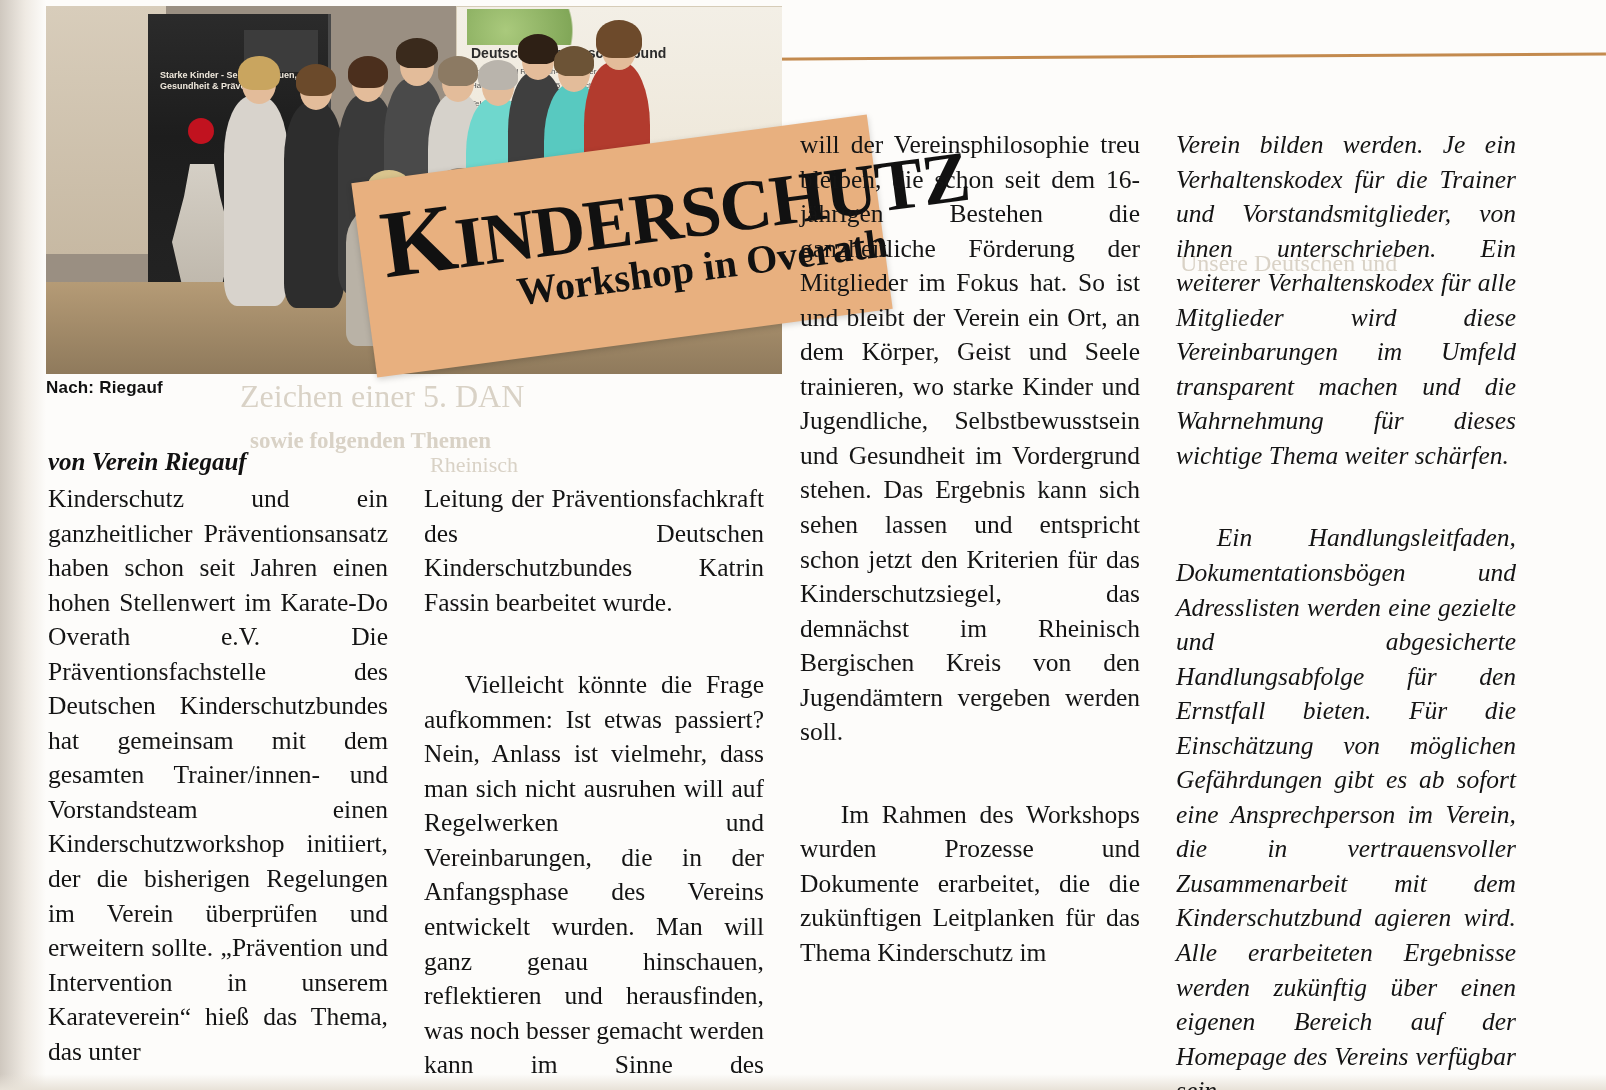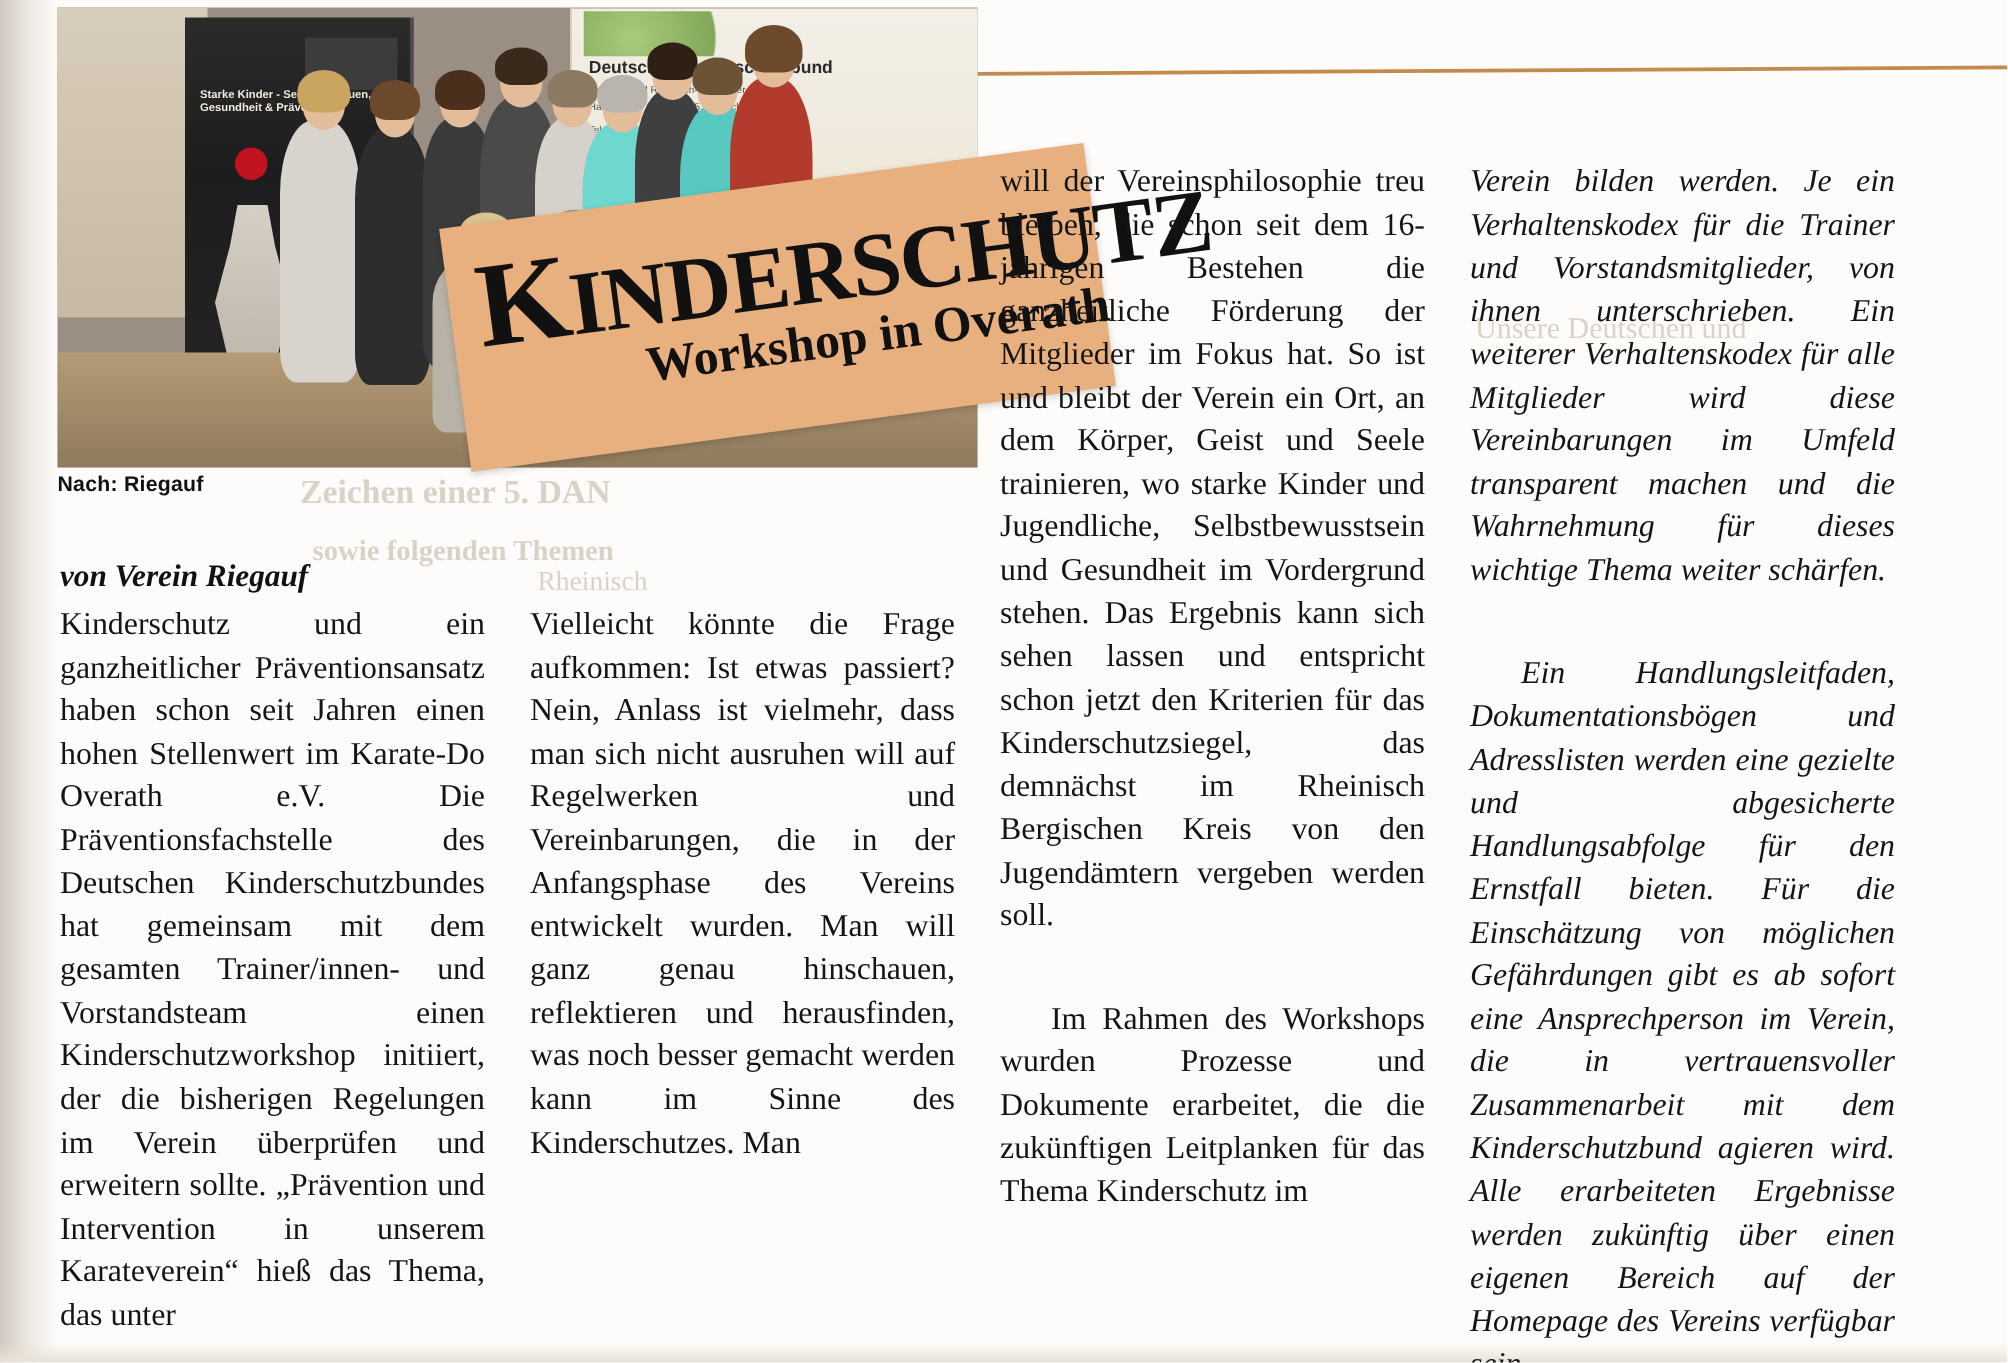--- a/index.html
+++ b/index.html
@@ -226,21 +226,21 @@
 </head>
 <body>
 
 <div class="page">
 
   <div class="scan-edge-left"></div>
   <div class="scan-edge-bottom"></div>
   <div class="rule-top"></div>
 
   <div class="ghost-text" style="left:60px; top:150px; font-size:30px;">Nach</div>
-  <div class="ghost-text" style="left:240px; top:378px; font-size:27px; font-weight:bold;">Zeichen einer 5. DAN</div>
+  <div class="ghost-text" style="left:240px; top:378px; font-size:32px; font-weight:normal;">Zeichen einer 5. DAN</div>
   <div class="ghost-text" style="left:250px; top:428px; font-size:23px;font-weight:bold;">sowie folgenden Themen</div>
   <div class="ghost-text" style="left:430px; top:452px; font-size:22px;">Rheinisch</div>
   <div class="ghost-text" style="left:1180px; top:250px; font-size:24px;">Unsere Deutschen und</div>
 
   <div class="photo-wrap">
     <div class="photo"></div>
     <div class="ph-wallL"></div>
 
     <div class="ph-banner">
       <div class="bn-title">Starke Kinder - Selbstvertrauen, Gesundheit &amp; Prävention</div>
@@ -317,20 +317,21 @@
     <div class="hl-sub">Workshop in Overath</div>
   </div>
 
   <div class="byline">von Verein Riegauf</div>
 
   <div class="col" id="col1">
     <p>Kinderschutz und ein ganzheitlicher Präventionsansatz haben schon seit Jahren einen hohen Stellenwert im Karate-Do Overath e.V. Die Präventionsfachstelle des Deutschen Kinderschutzbundes hat gemeinsam mit dem gesamten Trainer/innen- und Vorstandsteam einen Kinderschutzworkshop initiiert, der die bisherigen Regelungen im Verein überprüfen und erweitern sollte. „Prävention und Intervention in unserem Karateverein“ hieß das Thema, das unter</p>
   </div>
 
   <div class="col" id="col2">
+    <p>Leitung der Präventionsfachkraft des Deutschen Kinderschutzbundes Katrin Fassin bearbeitet wurde.</p>
     <p>Vielleicht könnte die Frage aufkommen: Ist etwas passiert? Nein, Anlass ist vielmehr, dass man sich nicht ausruhen will auf Regelwerken und Vereinbarungen, die in der Anfangsphase des Vereins entwickelt wurden. Man will ganz genau hinschauen, reflektieren und herausfinden, was noch besser gemacht werden kann im Sinne des Kinderschutzes. Man</p>
   </div>
 
   <div class="col" id="col3">
     <p>will der Vereinsphilosophie treu bleiben, die schon seit dem 16-jährigen Bestehen die ganzheitliche Förderung der Mitglieder im Fokus hat. So ist und bleibt der Verein ein Ort, an dem Körper, Geist und Seele trainieren, wo starke Kinder und Jugendliche, Selbstbewusstsein und Gesundheit im Vordergrund stehen. Das Ergebnis kann sich sehen lassen und entspricht schon jetzt den Kriterien für das Kinderschutzsiegel, das demnächst im Rheinisch Bergischen Kreis von den Jugendämtern vergeben werden soll.</p>
     <p>Im Rahmen des Workshops wurden Prozesse und Dokumente erarbeitet, die die zukünftigen Leitplanken für das Thema Kinderschutz im</p>
   </div>
 
   <div class="col" id="col4">
     <p>Verein bilden werden. Je ein Verhaltenskodex für die Trainer und Vorstandsmitglieder, von ihnen unterschrieben. Ein weiterer Verhaltenskodex für alle Mitglieder wird diese Vereinbarungen im Umfeld transparent machen und die Wahrnehmung für dieses wichtige Thema weiter schärfen.</p>

